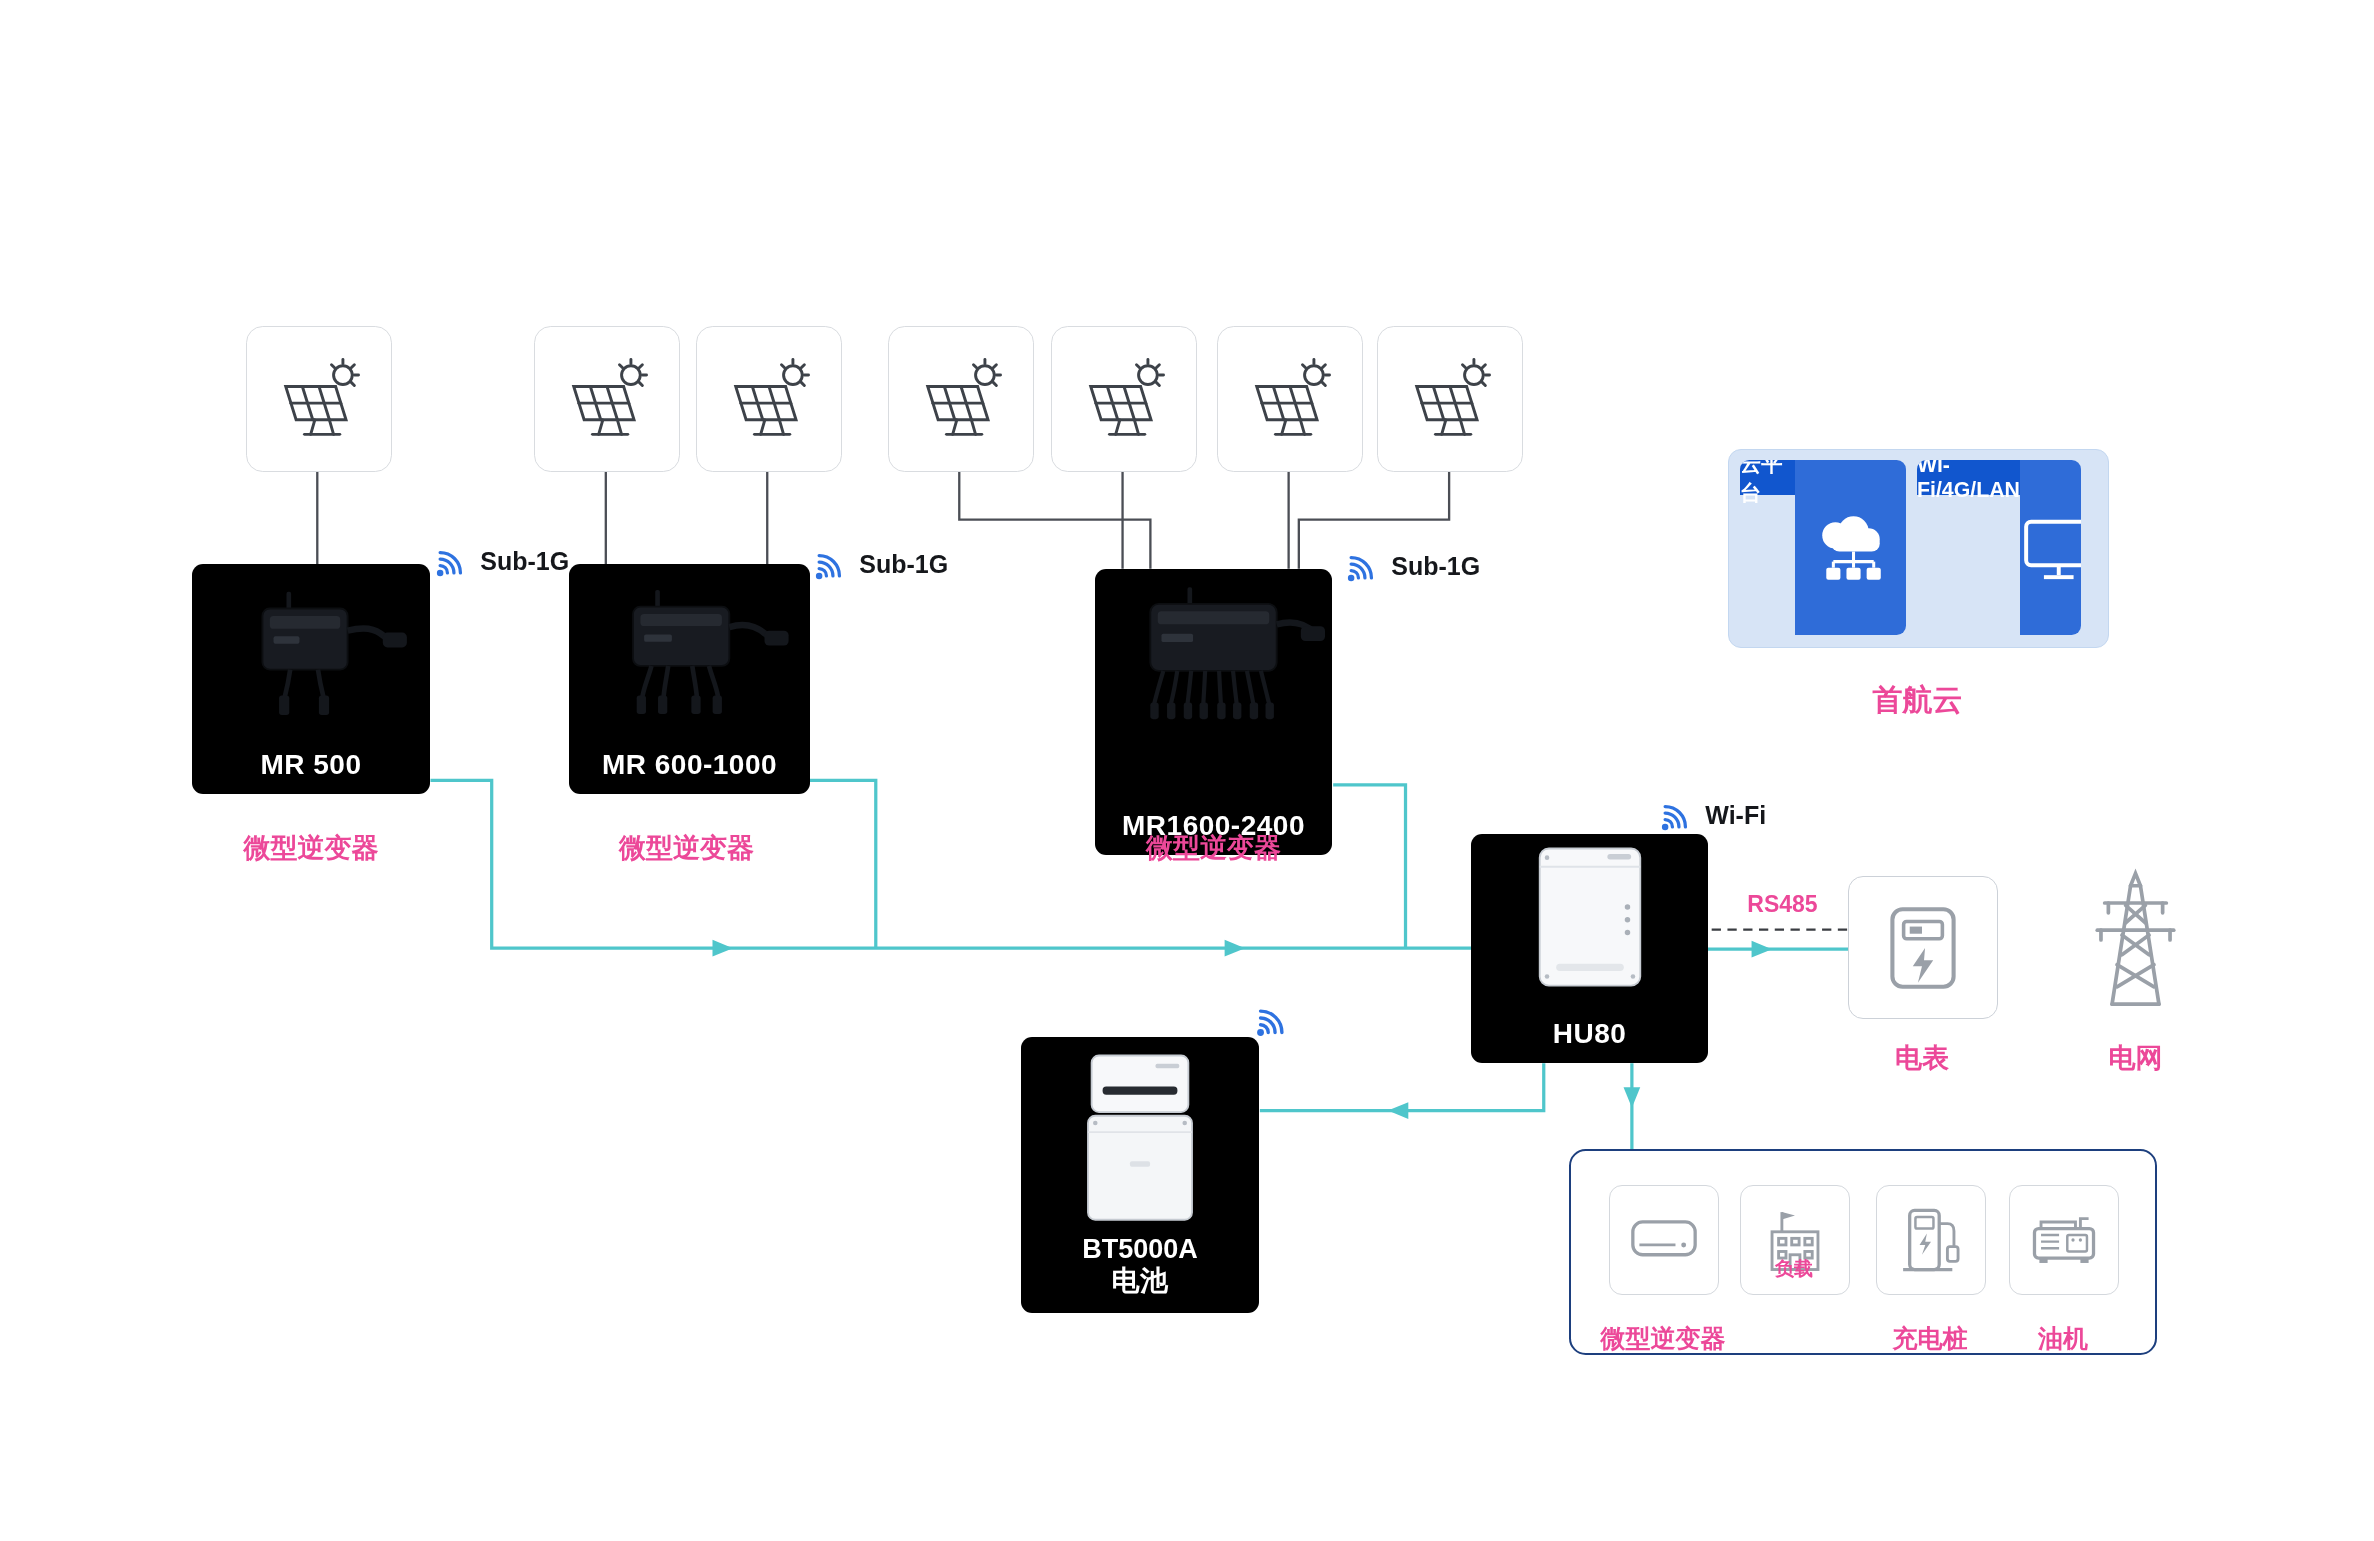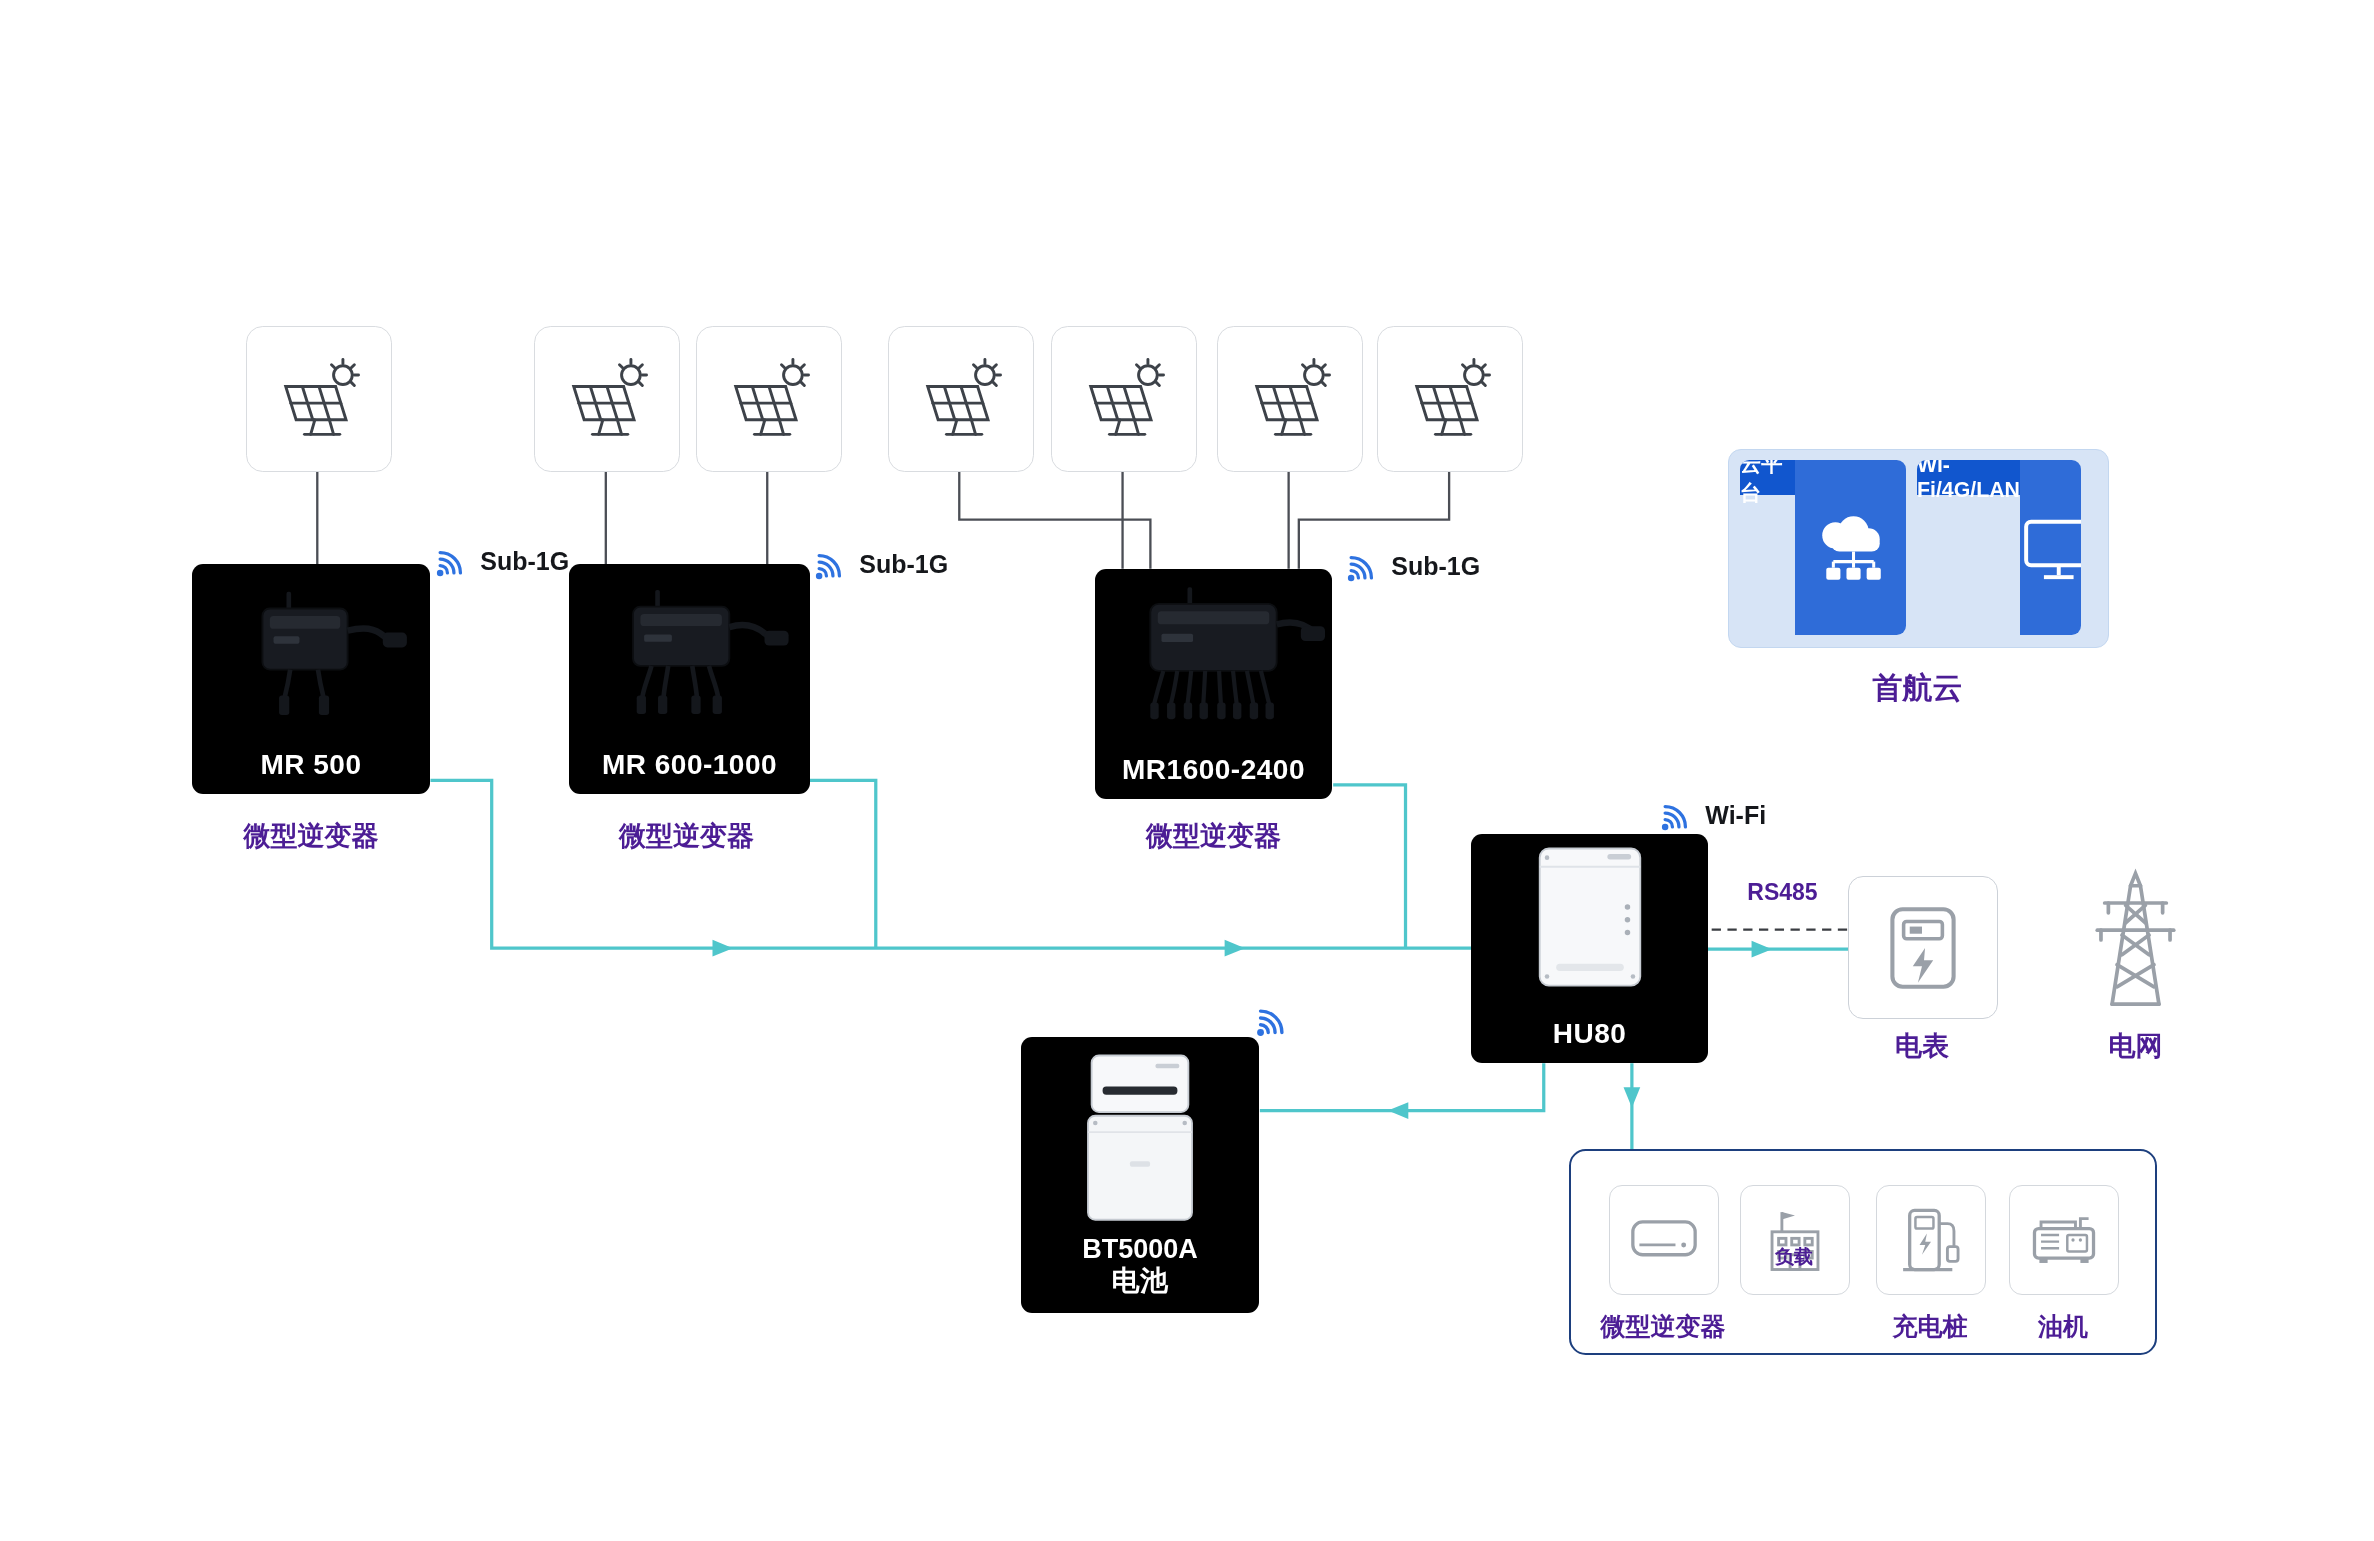--- a/index.html
+++ b/index.html
@@ -7,21 +7,21 @@
           font-family:"Liberation Sans",sans-serif;}
   .abs{position:absolute;}
   .wires{position:absolute;left:0;top:0;width:2375px;height:1542px;}
   .sp-box{position:absolute;width:144px;height:144px;background:#fff;border:1.9px solid #d9dce0;
           border-radius:16.7px;display:flex;align-items:center;justify-content:center;}
   .blue-card{position:absolute;background:#000000;border-radius:11px;overflow:visible;}
   .card-name{position:absolute;left:0;right:0;bottom:13px;text-align:center;color:#fff;
              font-weight:bold;font-size:28px;letter-spacing:0.5px;}
   .card-name2{position:absolute;left:0;right:0;bottom:48px;text-align:center;color:#fff;
              font-weight:bold;font-size:27px;}
-  .caption{position:absolute;font-size:27px;font-weight:bold;color:#4c1d95;text-align:center;}
+  .caption{position:absolute;font-size:27px;font-weight:bold;color:#ec4899;text-align:center;margin-top:12px;}
   .radio{position:absolute;display:flex;align-items:center;gap:9.3px;font-size:25px;
          font-weight:bold;color:#15171b;}
   .cloud-wrap{position:absolute;background:#d7e4f6;border:1.9px solid #c3d7f0;border-radius:13px;}
   .cloud-panel{position:absolute;border-radius:9.3px;overflow:hidden;display:flex;
                flex-direction:row;}
   .cloud-head{height:35px;background:#1156ce;color:#fff;font-size:21.3px;font-weight:bold;
               display:flex;align-items:center;justify-content:center;}
   .cloud-body{flex:1;background:#2f6cd8;display:flex;align-items:center;justify-content:center;}
   .white-box{position:absolute;background:#fff;border:1.9px solid #ccd1d8;border-radius:15px;
              display:flex;align-items:center;justify-content:center;}
@@ -176,21 +176,21 @@
     <div class="card-name">MR 600-1000</div>
   </div>
   <div class="radio" style="left:811px;top:545px">
     <svg width="39" height="39" viewBox="0 0 42 42">
         <use href="#sym-wireless"></use>
       </svg>
     <span>Sub-1G</span>
   </div>
   <div class="caption" style="left:569px;top:818px;width:235px">微型逆变器</div>
 
-  <div class="blue-card" style="left:1095px;top:569px;width:237px;height:230px">
+  <div class="blue-card" style="left:1095px;top:569px;width:237px;height:286px">
     <div class="dev" style="top:7.4px">
       <svg width="223" height="172" viewBox="0 0 240 185">
         <rect x="92" y="12" width="5" height="20" rx="2" fill="#14171c"></rect>
         <rect x="52" y="30" width="136" height="72" rx="9" fill="#181b21" stroke="#0c0e11" stroke-width="2"></rect>
         <rect x="60" y="38" width="120" height="14" rx="4" fill="#262a31"></rect>
         <rect x="64" y="62" width="34" height="9" rx="2" fill="#2e333b"></rect>
         <path d="M188 52 C210 46,222 54,230 62" stroke="#14171c" stroke-width="7" fill="none"></path>
         <rect x="214" y="54" width="26" height="16" rx="5" fill="#14171c"></rect>
         <path d="M66 102 Q60 122 56 138" stroke="#14171c" stroke-width="4.5" fill="none"></path>
         <path d="M81 102 Q78 122 74 138" stroke="#14171c" stroke-width="4.5" fill="none"></path>

